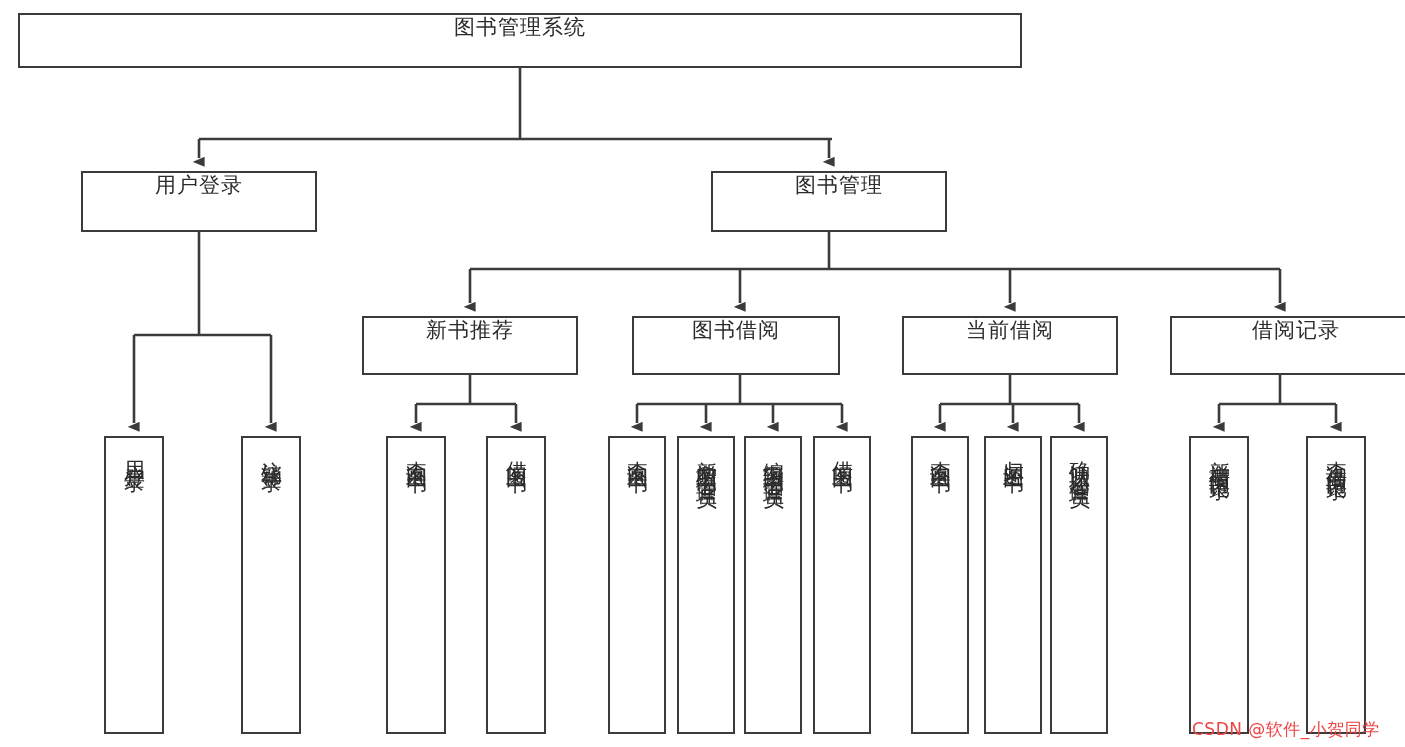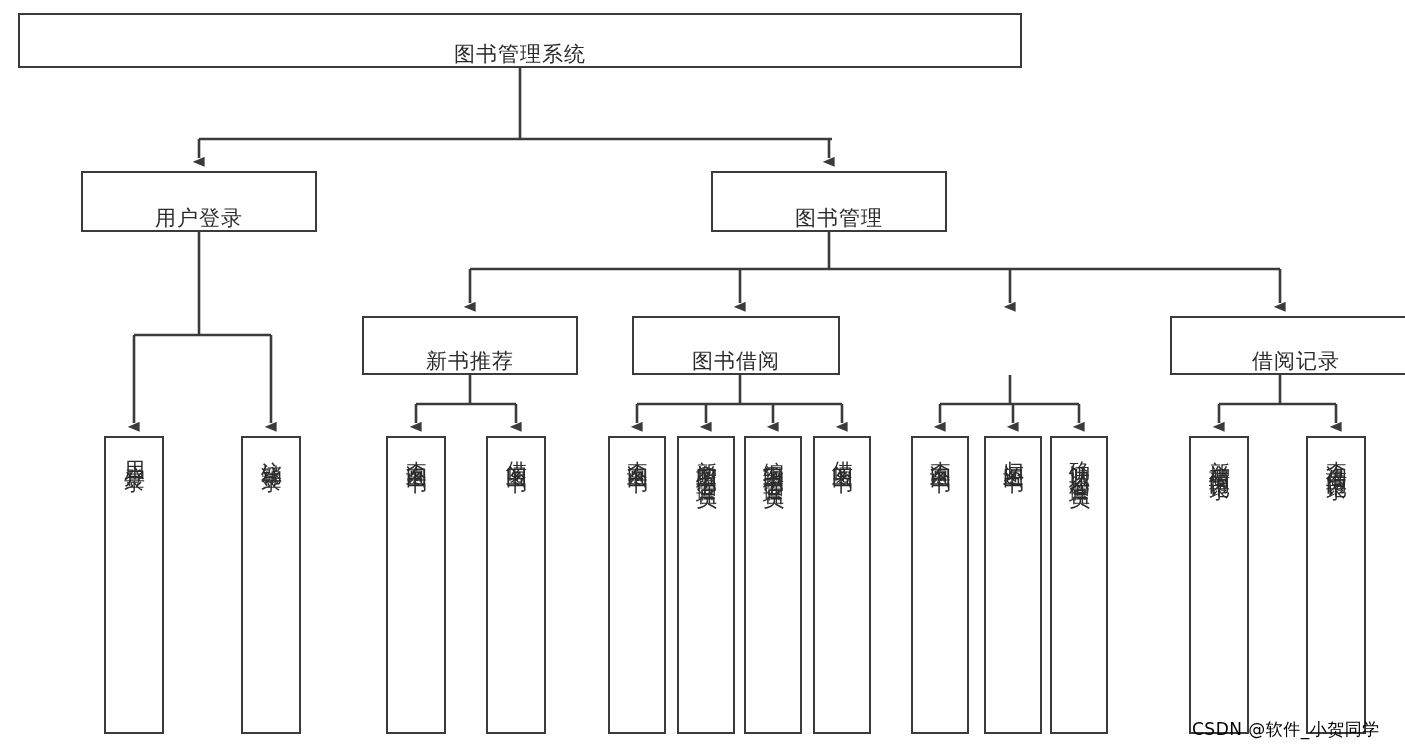--- a/index.html
+++ b/index.html
@@ -9,21 +9,21 @@
   }
   #canvas{position:absolute;left:0;top:0;width:1405px;height:747px;}
   .edge-layer{position:absolute;left:0;top:0;width:1405px;height:747px;pointer-events:none;}
 
   .node{
     position:absolute;
     box-sizing:border-box;
     background:#ffffff;
     border:2.2px solid #3b3b3b;
     display:flex;
-    align-items:flex-end;
+    align-items:flex-start;
     justify-content:center;
   }
   .node .lbl{
     color:#2b2b2b;
     font-size:21px;
     line-height:1.15;
     letter-spacing:1px;
     white-space:nowrap;
   }
 
@@ -38,21 +38,21 @@
     text-orientation:upright;
     -webkit-writing-mode:vertical-rl;
     font-size:21px;
     letter-spacing:4px;
     line-height:1;
     white-space:nowrap;
   }
 
   .watermark{
     position:absolute;
-    color:#000000;
+    color:#ef4444;
     font-size:17px;
     letter-spacing:0.5px;
     white-space:nowrap;
     user-select:none;
   }
 </style>
 </head>
 <body>
 
 <div id="canvas">
@@ -121,20 +121,23 @@
   </div>
 
   <div class="node" style="left:362px;top:316px;width:216px;height:59px;">
     <span class="lbl">新书推荐</span>
   </div>
 
   <div class="node" style="left:632px;top:316px;width:208px;height:59px;">
     <span class="lbl">图书借阅</span>
   </div>
 
+  <div class="node" style="left:902px;top:316px;width:216px;height:59px;">
+    <span class="lbl">当前借阅</span>
+  </div>
 
   <div class="node" style="left:1170px;top:316px;width:252px;height:59px;">
     <span class="lbl">借阅记录</span>
   </div>
 
   <div class="node vert" style="left:104px;top:436px;width:60px;height:298px;">
     <span class="lbl">用户登录</span>
   </div>
 
   <div class="node vert" style="left:241px;top:436px;width:60px;height:298px;">

